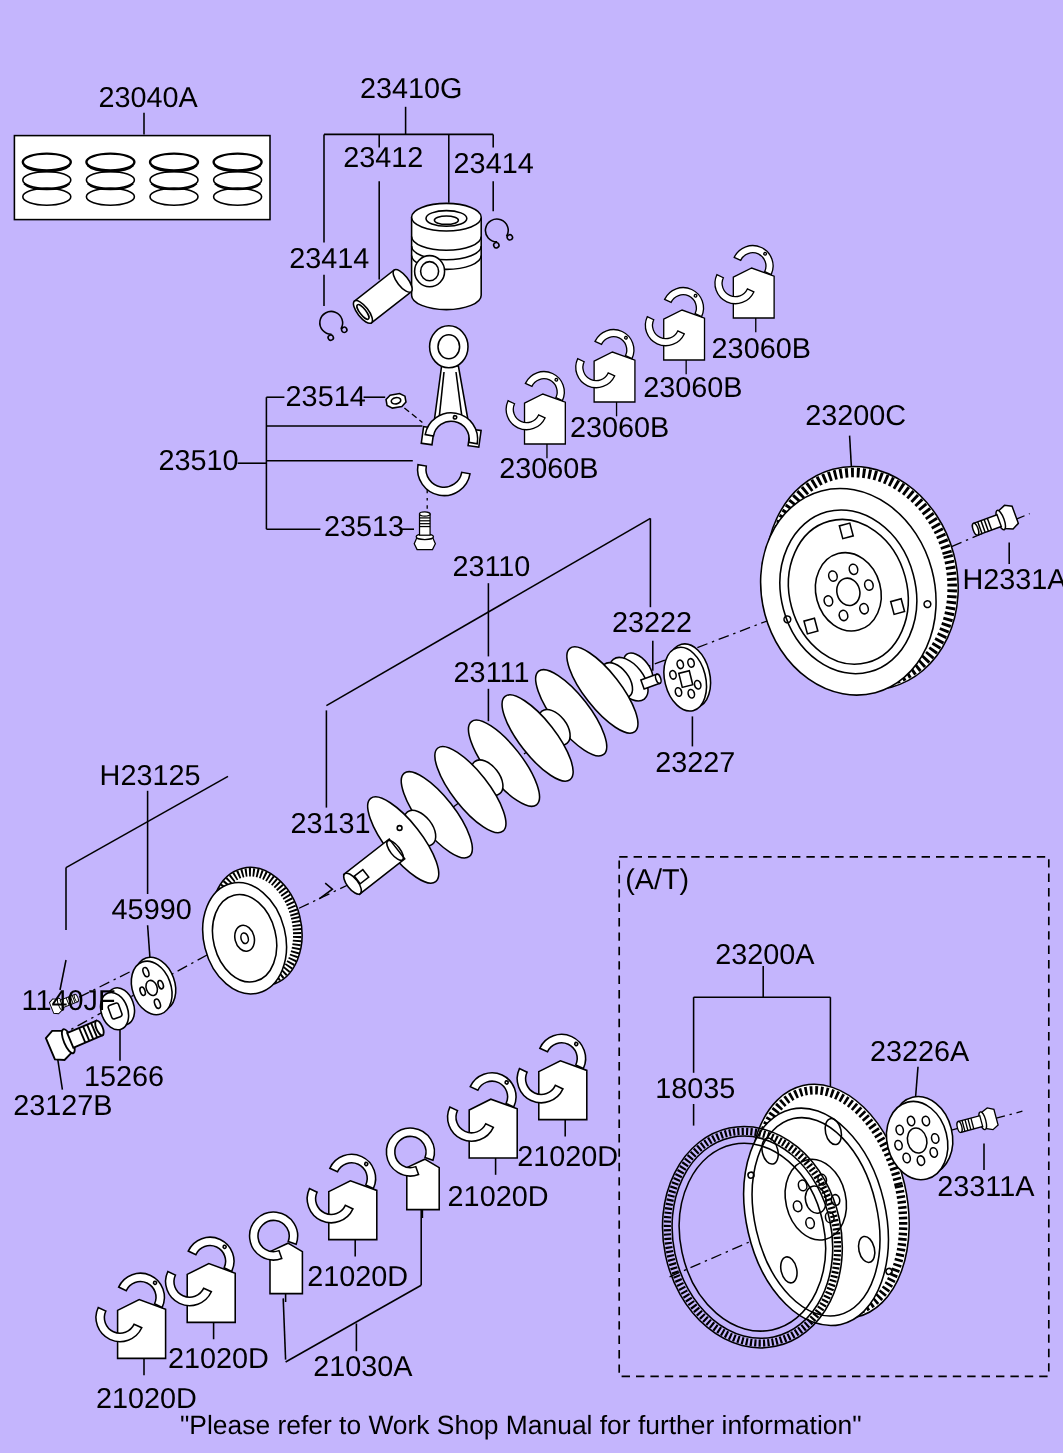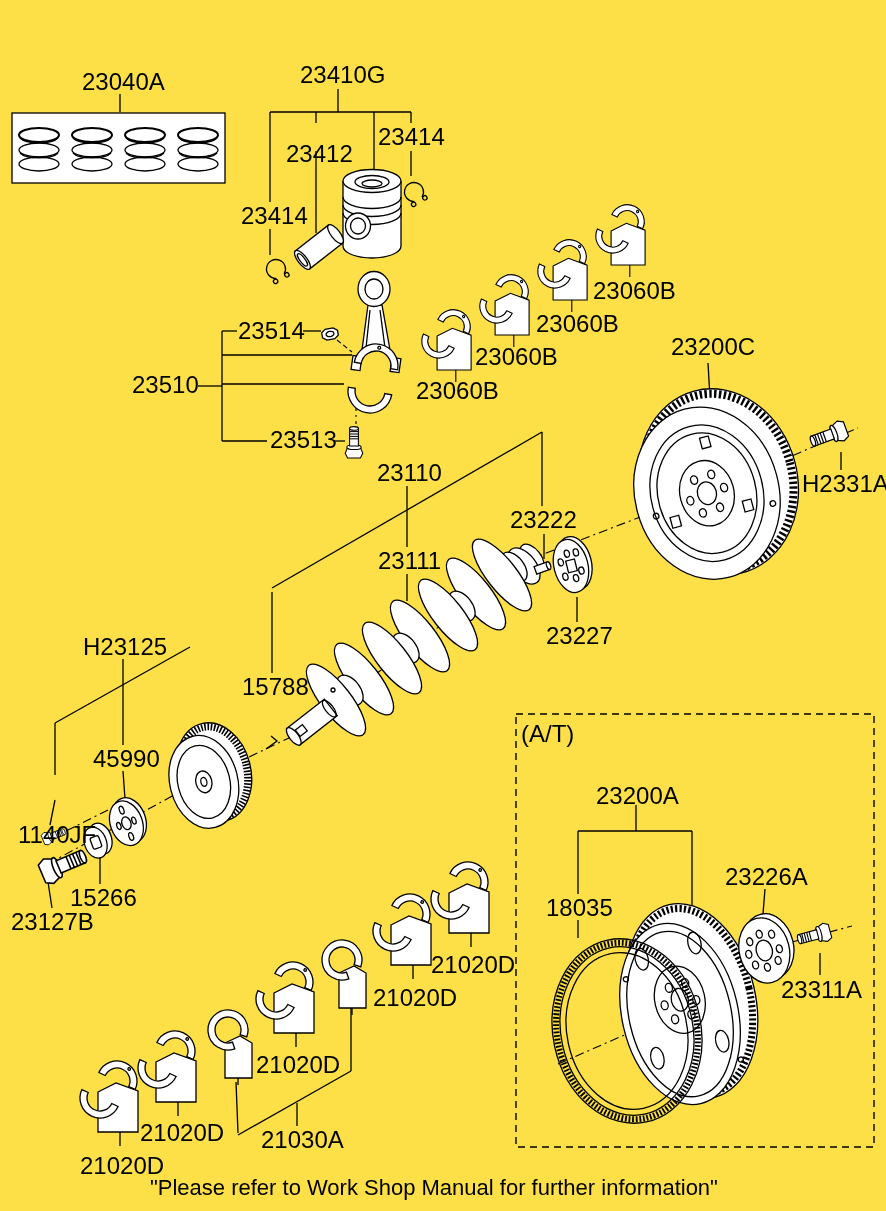--- a/index.html
+++ b/index.html
@@ -1,16 +1,16 @@
 <!DOCTYPE html>
 <html><head>
 <meta charset="utf-8">
 <style>
   html,body{margin:0;padding:0;background:#fff;}
-  #page{position:relative;width:886px;height:1211px;background:#fde047;overflow:hidden;
+  #page{position:relative;width:886px;height:1211px;background:#c4b5fd;overflow:hidden;
         font-family:"Liberation Sans",sans-serif;}
   #art{position:absolute;left:0;top:0;}
   #art line,#art path,#art ellipse,#art rect,#art circle,#art polyline{
         stroke:#000;stroke-width:1.3;fill:none;}
   #art .w{fill:#fff;}
   #art .dash{stroke-dasharray:9 4 2 4;stroke-width:1.1;}
   #art .sdash{stroke-dasharray:5 3;stroke-width:1.1;}
   #art .boxdash{stroke-dasharray:7 5;stroke-width:1.4;}
   #art .teeth{stroke-width:8;stroke-dasharray:2.4 2.4;}
   #art .teeth2{stroke-width:7;stroke-dasharray:2.2 2.2;}
@@ -332,37 +332,37 @@
     <ellipse cx="-18" cy="1" rx="3" ry="4"></ellipse>
     <ellipse cx="-14" cy="-11" rx="3" ry="4"></ellipse>
     <ellipse cx="-3" cy="-16" rx="3" ry="4"></ellipse>
     <ellipse cx="9" cy="-13" rx="3" ry="4"></ellipse>
   </g>
   <use href="#blt" transform="translate(830,931) rotate(165) scale(0.85)"></use>
 </svg>
 
 <div class="lbl" style="left:82px;top:70px">23040A</div>
 <div class="lbl" style="left:300px;top:63px">23410G</div>
-<div class="lbl" style="left:286px;top:142px">23412</div>
+<div class="lbl" style="left:286px;top:120px">23412</div>
 <div class="lbl" style="left:378px;top:125px">23414</div>
 <div class="lbl" style="left:241px;top:204px">23414</div>
 <div class="lbl" style="left:238px;top:319px">23514</div>
 <div class="lbl" style="left:132px;top:373px">23510</div>
 <div class="lbl" style="left:270px;top:428px">23513</div>
 <div class="lbl" style="left:416px;top:379px">23060B</div>
 <div class="lbl" style="left:475px;top:345px">23060B</div>
 <div class="lbl" style="left:536px;top:312px">23060B</div>
 <div class="lbl" style="left:593px;top:279px">23060B</div>
 <div class="lbl" style="left:671px;top:335px">23200C</div>
 <div class="lbl" style="left:802px;top:472px">H2331A</div>
 <div class="lbl" style="left:377px;top:461px">23110</div>
 <div class="lbl" style="left:378px;top:549px">23111</div>
 <div class="lbl" style="left:510px;top:508px">23222</div>
 <div class="lbl" style="left:546px;top:624px">23227</div>
-<div class="lbl" style="left:242px;top:675px">15788</div>
+<div class="lbl" style="left:242px;top:675px">23131</div>
 <div class="lbl" style="left:83px;top:635px">H23125</div>
 <div class="lbl" style="left:93px;top:747px">45990</div>
 <div class="lbl" style="left:18px;top:823px">1140JF</div>
 <div class="lbl" style="left:70px;top:886px">15266</div>
 <div class="lbl" style="left:11px;top:910px">23127B</div>
 <div class="lbl" style="left:80px;top:1154px">21020D</div>
 <div class="lbl" style="left:140px;top:1121px">21020D</div>
 <div class="lbl" style="left:256px;top:1053px">21020D</div>
 <div class="lbl" style="left:373px;top:986px">21020D</div>
 <div class="lbl" style="left:431px;top:953px">21020D</div>

